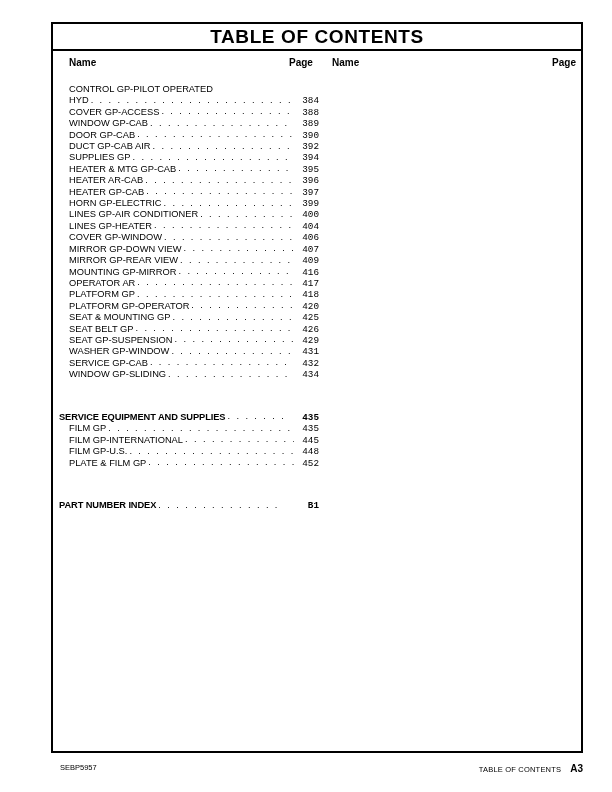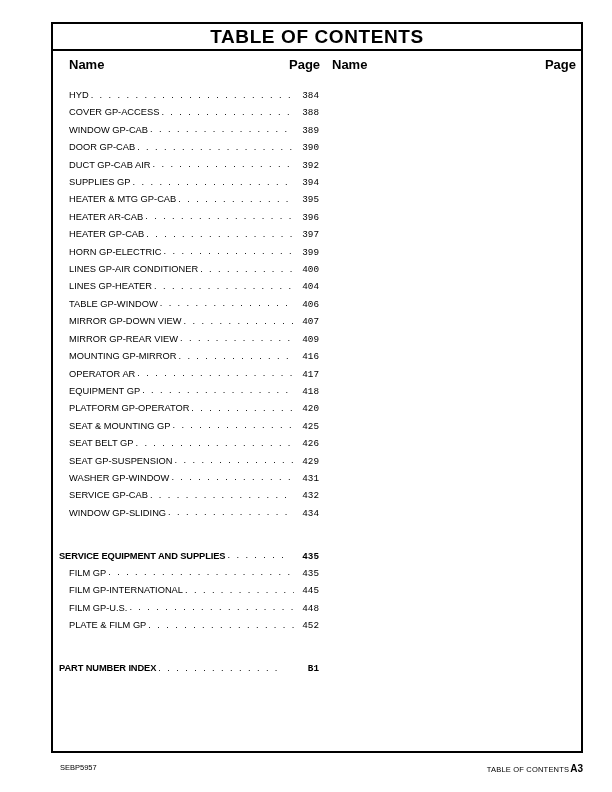--- a/index.html
+++ b/index.html
@@ -48,21 +48,21 @@
     padding-bottom: 1px;
   }
 
   
   .col-headers {
     position: absolute;
     left: 0;
     right: 0;
     top: 33px;
     height: 14px;
-    font-size: 13px;
+    font-size: 10px;
     font-weight: bold;
     text-align: center;
   }
   .col-headers span {
     position: absolute;
     top: 0;
   }
   .ch-name-left  { left: 16px; }
   .ch-page-left  { left: 236px; }
   .ch-name-right { left: 279px; }
@@ -119,21 +119,21 @@
   .toc-row.section {
     font-weight: bold;
     margin-left: -10px;
     margin-top: 20px;
   }
   .toc-row.section .label { letter-spacing: -0.1px; }
   .toc-row.section .leader { font-weight: normal; }
   .toc-row.section .page { flex-basis: 32px; }
 
   
-  .toc-row.entry { margin-left: 0; margin-top: 6px; }
+  .toc-row.entry { margin-left: 0; }
 
   .spacer-row { height: 11.42px; }
 
   
   #footer {
     position: absolute;
     left: 51px;
     right: 29px;
     top: 763px;
     height: 12px;
@@ -151,41 +151,44 @@
     display: flex;
     align-items: baseline;
   }
   #footer-doc {
     font-size: 7.5px;
     letter-spacing: 0.2px;
   }
   #footer-page {
     font-size: 10px;
     font-weight: bold;
-    margin-left: 1px;
+    margin-left: 9px;
   }
 </style>
 </head>
 <body>
 
 <div id="page-frame">
 
   <div id="title-bar">
     <div id="title-text">TABLE OF CONTENTS</div>
   </div>
 
   <div class="col-headers">
     <span class="ch-name-left">Name</span>
     <span class="ch-page-left">Page</span>
     <span class="ch-name-right">Name</span>
     <span class="ch-page-right">Page</span>
   </div>
 
   <div id="columns">
     <div class="toc-col left" id="col-left">
+        <div class="toc-row group-title">
+          <span class="label">CONTROL  GP-PILOT  OPERATED</span>
+        </div>
         <div class="toc-row entry">
           <span class="label">HYD</span>
           <span class="leader">. . . . . . . . . . . . . . . . . . . . . . . . . . . . . . . . . . . . . . . . . . . . . . . . . . . . . . . . . . . . . . . . . . . . . . . .</span>
           <span class="page">384</span>
         </div>
         <div class="toc-row entry">
           <span class="label">COVER GP-ACCESS</span>
           <span class="leader">. . . . . . . . . . . . . . . . . . . . . . . . . . . . . . . . . . . . . . . . . . . . . . . . . . . . . . . . . . . . . . . . . . . . . . . .</span>
           <span class="page">388</span>
         </div>
@@ -233,21 +236,21 @@
           <span class="label">LINES GP-AIR CONDITIONER</span>
           <span class="leader">. . . . . . . . . . . . . . . . . . . . . . . . . . . . . . . . . . . . . . . . . . . . . . . . . . . . . . . . . . . . . . . . . . . . . . . .</span>
           <span class="page">400</span>
         </div>
         <div class="toc-row entry">
           <span class="label">LINES GP-HEATER</span>
           <span class="leader">. . . . . . . . . . . . . . . . . . . . . . . . . . . . . . . . . . . . . . . . . . . . . . . . . . . . . . . . . . . . . . . . . . . . . . . .</span>
           <span class="page">404</span>
         </div>
         <div class="toc-row entry">
-          <span class="label">TABLE GP-WINDOW</span>
+          <span class="label">COVER GP-WINDOW</span>
           <span class="leader">. . . . . . . . . . . . . . . . . . . . . . . . . . . . . . . . . . . . . . . . . . . . . . . . . . . . . . . . . . . . . . . . . . . . . . . .</span>
           <span class="page">406</span>
         </div>
         <div class="toc-row entry">
           <span class="label">MIRROR GP-DOWN VIEW</span>
           <span class="leader">. . . . . . . . . . . . . . . . . . . . . . . . . . . . . . . . . . . . . . . . . . . . . . . . . . . . . . . . . . . . . . . . . . . . . . . .</span>
           <span class="page">407</span>
         </div>
         <div class="toc-row entry">
           <span class="label">MIRROR GP-REAR VIEW</span>
@@ -258,21 +261,21 @@
           <span class="label">MOUNTING GP-MIRROR</span>
           <span class="leader">. . . . . . . . . . . . . . . . . . . . . . . . . . . . . . . . . . . . . . . . . . . . . . . . . . . . . . . . . . . . . . . . . . . . . . . .</span>
           <span class="page">416</span>
         </div>
         <div class="toc-row entry">
           <span class="label">OPERATOR AR</span>
           <span class="leader">. . . . . . . . . . . . . . . . . . . . . . . . . . . . . . . . . . . . . . . . . . . . . . . . . . . . . . . . . . . . . . . . . . . . . . . .</span>
           <span class="page">417</span>
         </div>
         <div class="toc-row entry">
-          <span class="label">EQUIPMENT GP</span>
+          <span class="label">PLATFORM GP</span>
           <span class="leader">. . . . . . . . . . . . . . . . . . . . . . . . . . . . . . . . . . . . . . . . . . . . . . . . . . . . . . . . . . . . . . . . . . . . . . . .</span>
           <span class="page">418</span>
         </div>
         <div class="toc-row entry">
           <span class="label">PLATFORM GP-OPERATOR</span>
           <span class="leader">. . . . . . . . . . . . . . . . . . . . . . . . . . . . . . . . . . . . . . . . . . . . . . . . . . . . . . . . . . . . . . . . . . . . . . . .</span>
           <span class="page">420</span>
         </div>
         <div class="toc-row entry">
           <span class="label">SEAT &amp; MOUNTING GP</span>

